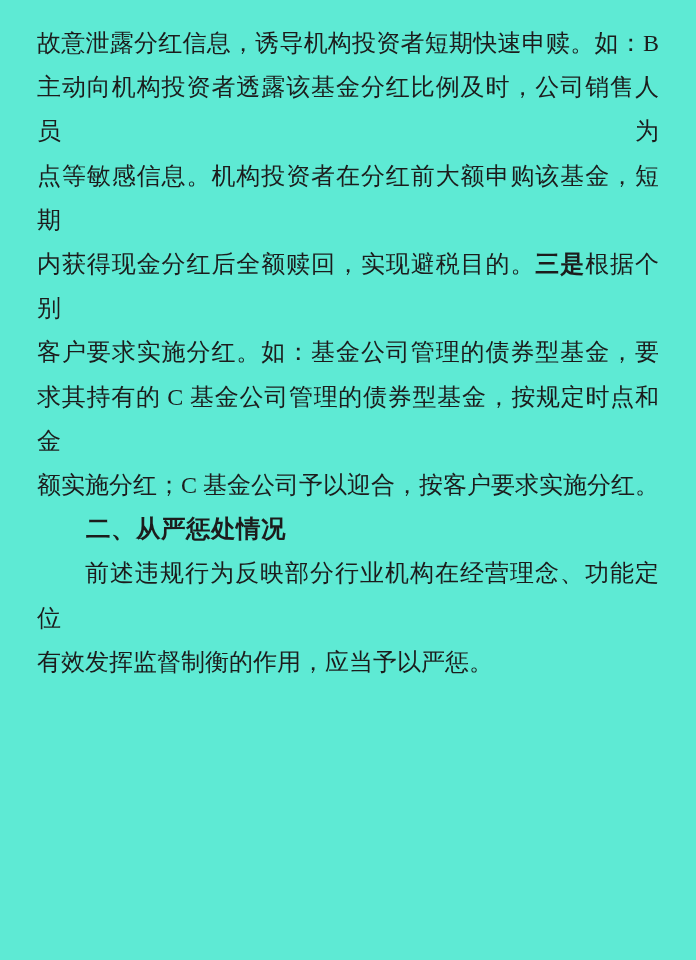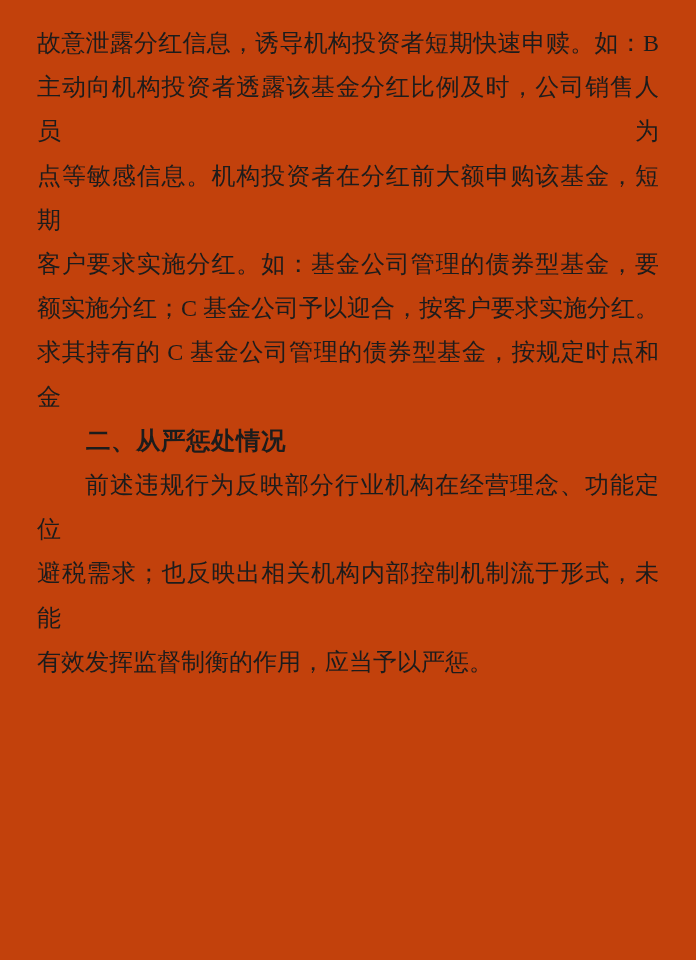--- a/index.html
+++ b/index.html
@@ -12,21 +12,21 @@
     height: 960px;
     overflow: hidden;
     font-family: "Liberation Serif", serif;
     color: #1c1c1c;
   }
   .page {
     box-sizing: border-box;
     width: 696px;
     height: 960px;
     padding: 21px 37px 0 37px;
-    background: #c2410c;
+    background: #5eead4;
   }
   .line {
     font-size: 24px;
     line-height: 44.2px;
     white-space: nowrap;
     text-align: justify;
     text-align-last: justify;
     
     white-space: normal;
   }
@@ -53,23 +53,23 @@
   }
 </style>
 </head>
 <body>
 
 <div class="page">
 
   <div class="line">故意泄露分红信息，诱导机构投资者短期快速申赎。如：B</div>
   <div class="line">主动向机构投资者透露该基金分红比例及时，公司销售人员为</div>
   <div class="line">点等敏感信息。机构投资者在分红前大额申购该基金，短期</div>
+  <div class="line"><span>内获得现金分红后全额赎回，实现避税目的。</span><span class="hei">三是</span><span>根据个别</span></div>
   <div class="line">客户要求实施分红。如：基金公司管理的债券型基金，要</div>
+  <div class="line">求其持有的 C 基金公司管理的债券型基金，按规定时点和金</div>
   <div class="line">额实施分红；C 基金公司予以迎合，按客户要求实施分红。</div>
-  <div class="line">求其持有的 C 基金公司管理的债券型基金，按规定时点和金</div>
 
   <div class="heading">二、从严惩处情况</div>
 
   <div class="line indent">前述违规行为反映部分行业机构在经营理念、功能定位</div>
-  <div class="line">避税需求；也反映出相关机构内部控制机制流于形式，未能</div>
   <div class="line short">有效发挥监督制衡的作用，应当予以严惩。</div>
 
 </div>
 
 </body></html>

